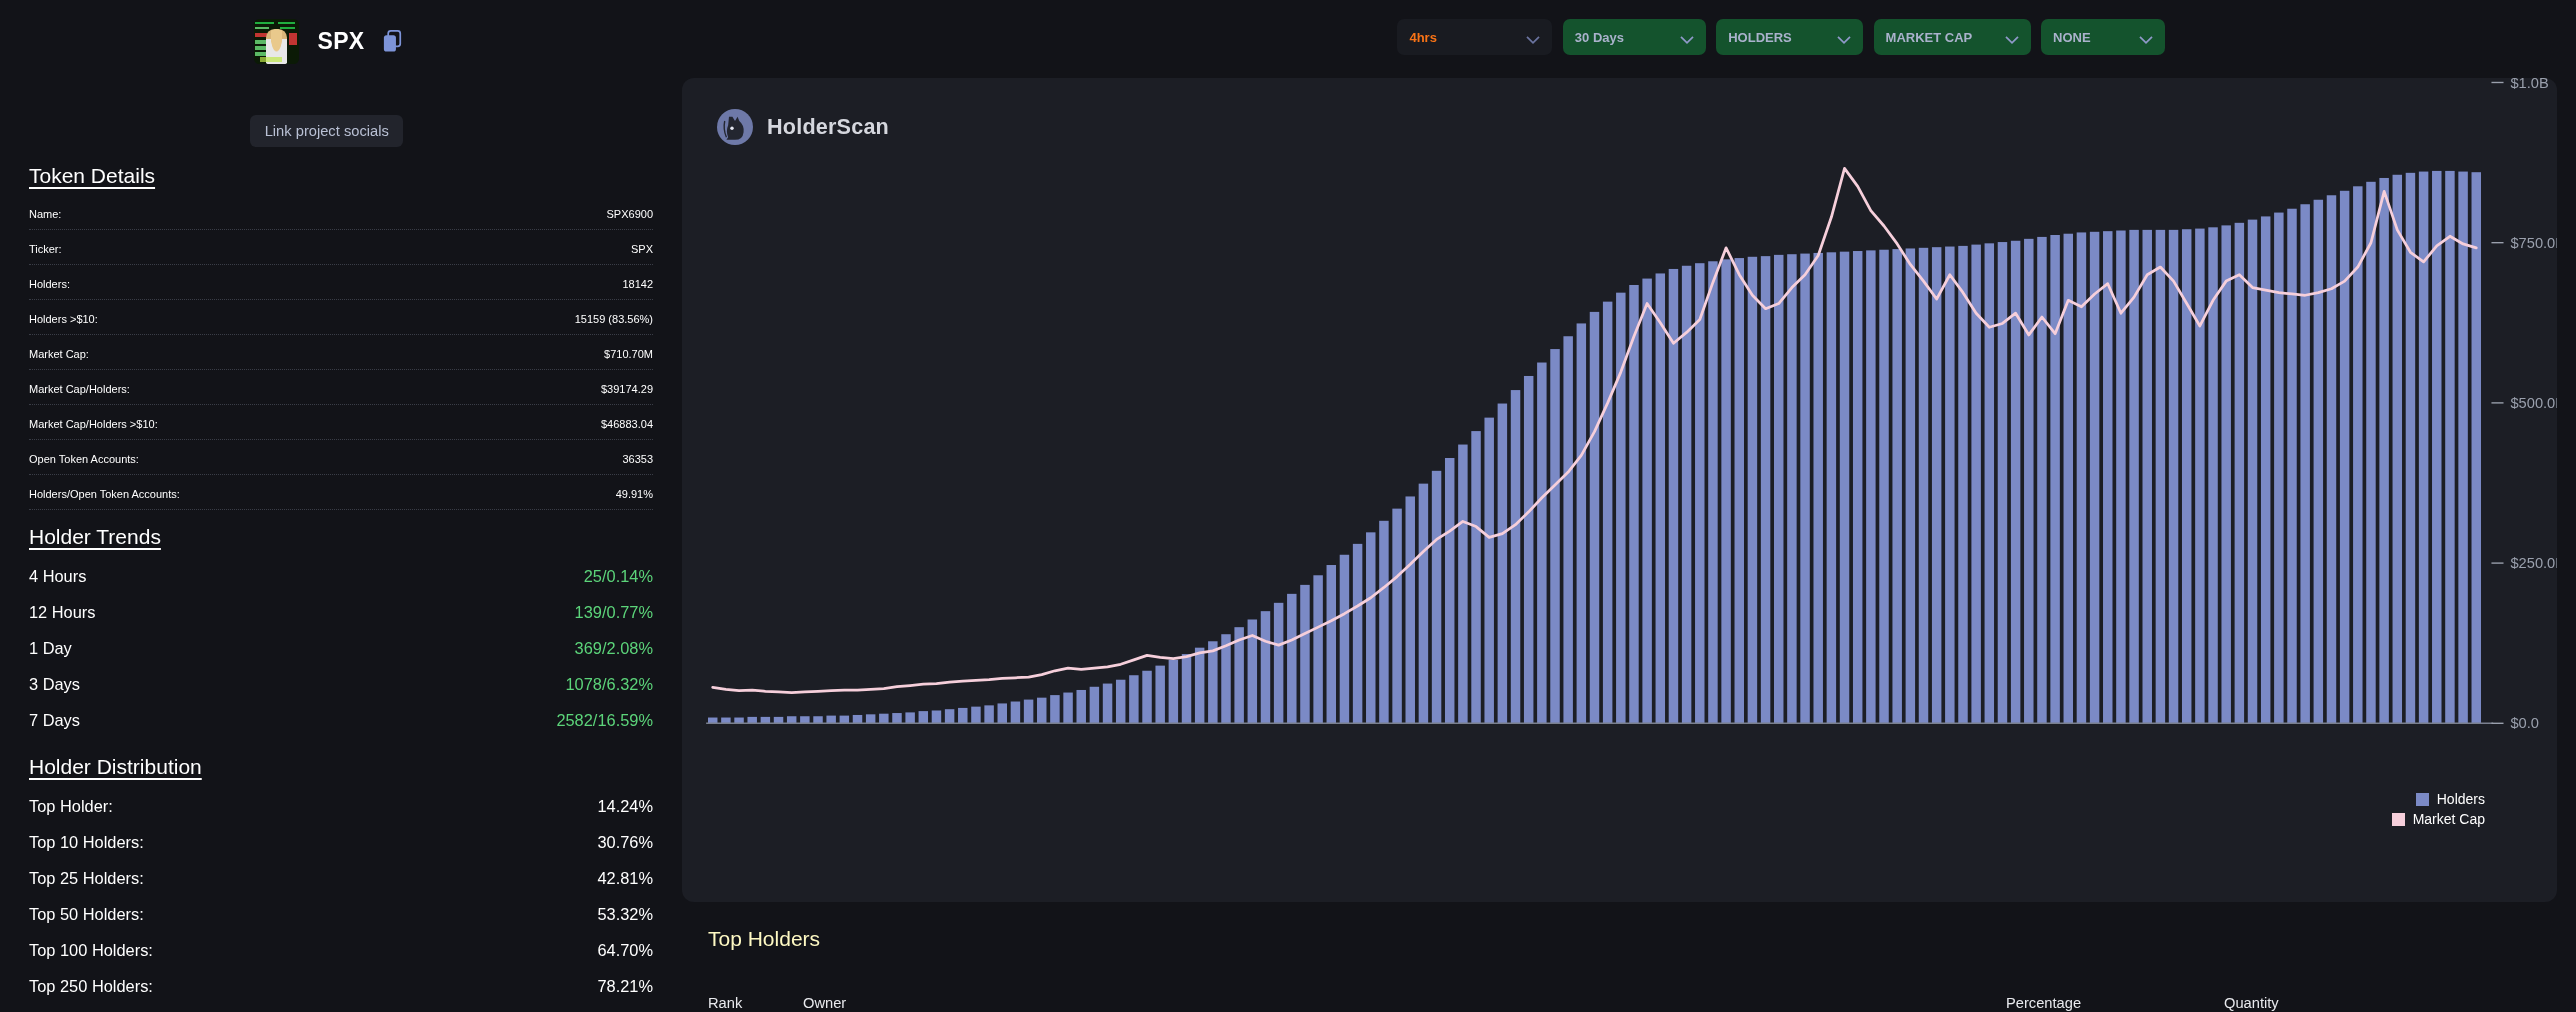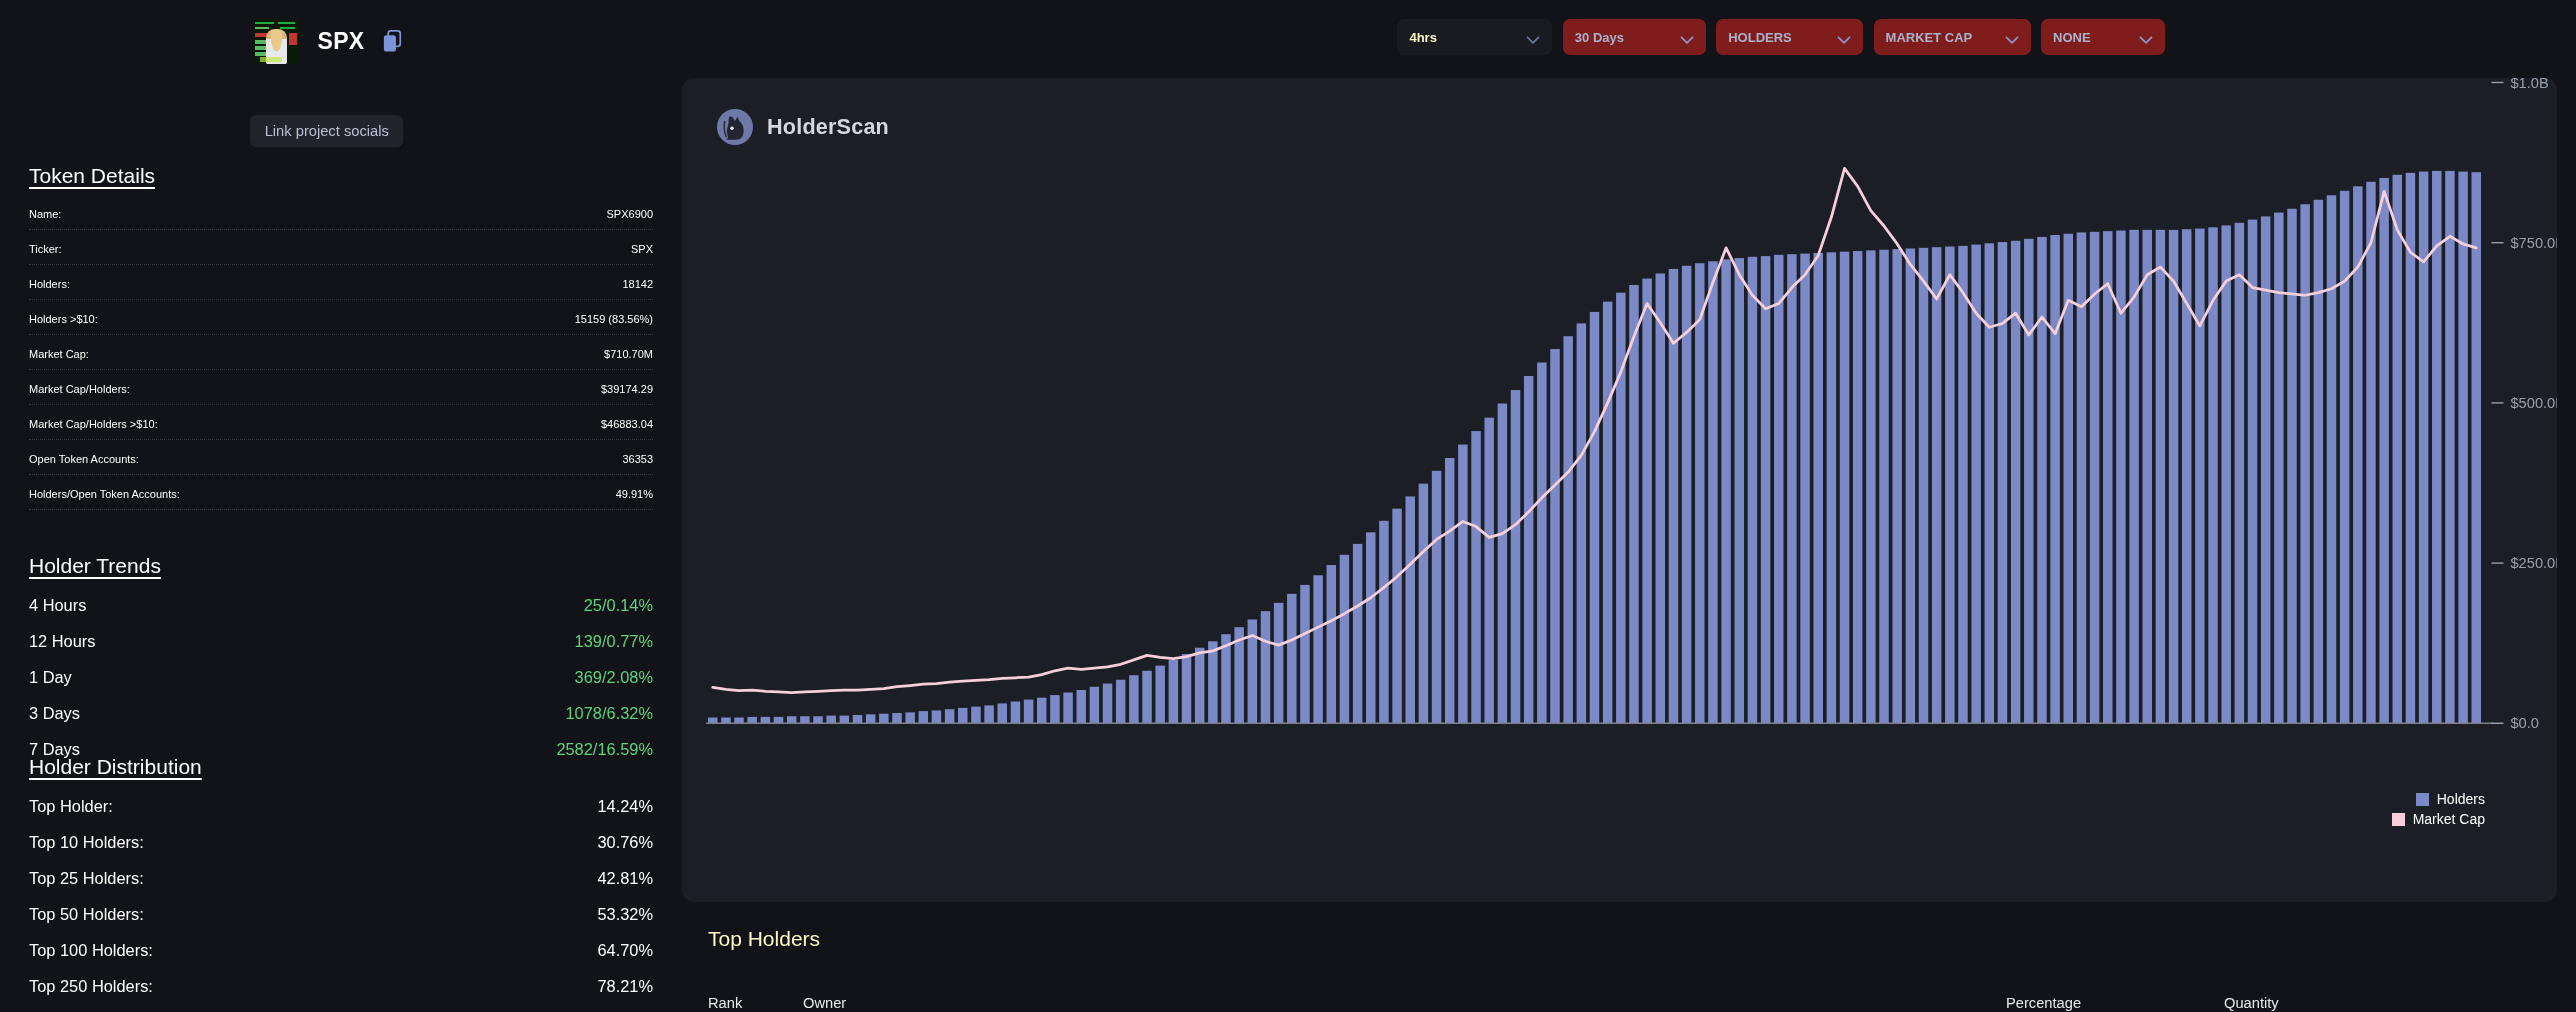--- a/index.html
+++ b/index.html
@@ -54,39 +54,39 @@
     font-size: 11px; height: 35px; line-height: 29px;
     border-bottom: 0.9px dotted #3a3d47;
   }
   .kv-row.plain { border-bottom: none; align-items: flex-end; }
   .kv-k { color: #ffffff; white-space: nowrap; }
   .kv-v { color: #ffffff; white-space: nowrap; }
   .kv-v.pos { color: #5cd47a; }
 
   #token-details { position: absolute; left: 0; top: 164px; width: 682px; }
   #token-details .kv-list { margin-top: 7px; }
-  #holder-trends { position: absolute; left: 0; top: 554px; width: 682px; }
+  #holder-trends { position: absolute; left: 0; top: 525px; width: 682px; }
   #holder-trends .kv-list { margin-top: 6px; }
   #holder-trends .kv-row { font-size: 16.4px; height: 36px; border-bottom: none; }
   #holder-distribution { position: absolute; left: 0; top: 755px; width: 682px; }
   #holder-distribution .kv-list { margin-top: 6px; }
   #holder-distribution .kv-row { font-size: 16.4px; height: 36px; border-bottom: none; }
 
   
   #filters {
     position: absolute; right: 19px; top: 19px;
     display: flex; gap: 10.4px; align-items: center;
   }
   .filter {
-    height: 36px; background: #7f1d1d; border-radius: 7px;
+    height: 36px; background: #14532d; border-radius: 7px;
     display: flex; align-items: center; justify-content: space-between;
     padding: 0 12px; gap: 14px; cursor: pointer;
     font-size: 13px; font-weight: bold; color: #aab2cc;
   }
-  .filter.disabled { color: #fef9c3; background: #191b21; }
+  .filter.disabled { color: #f97316; background: #191b21; }
   .chev { width: 14px; height: 8.6px; flex: none; }
 
   
   #chart-panel {
     position: absolute; left: 682px; top: 78px;
     width: 1875px; height: 824px;
     background: #1c1e25; border-radius: 12px;
   }
   #chart-brand {
     position: absolute; left: 35px; top: 31px;

